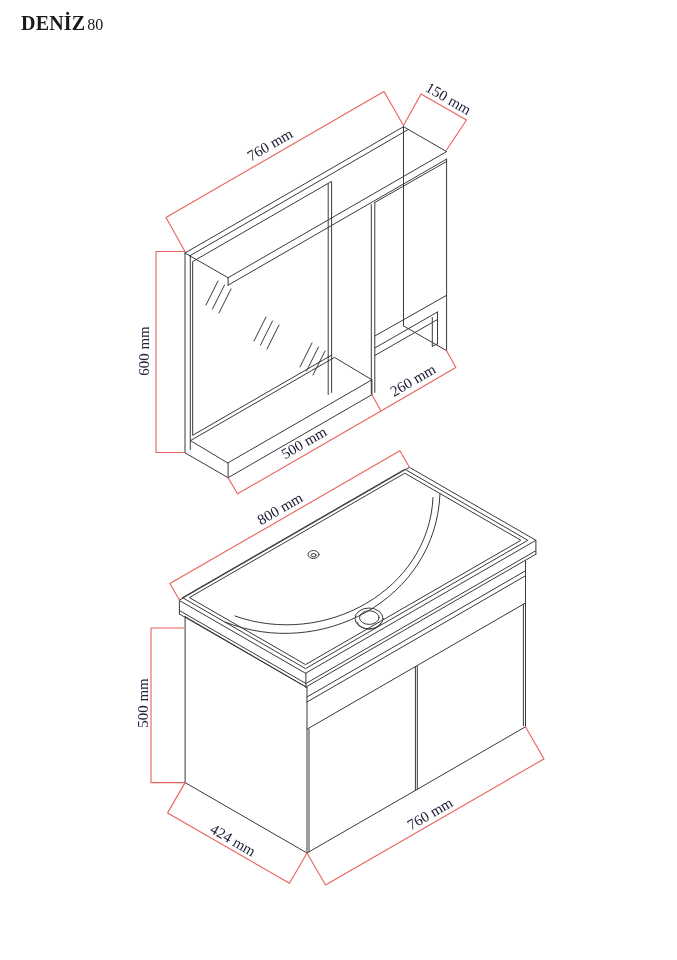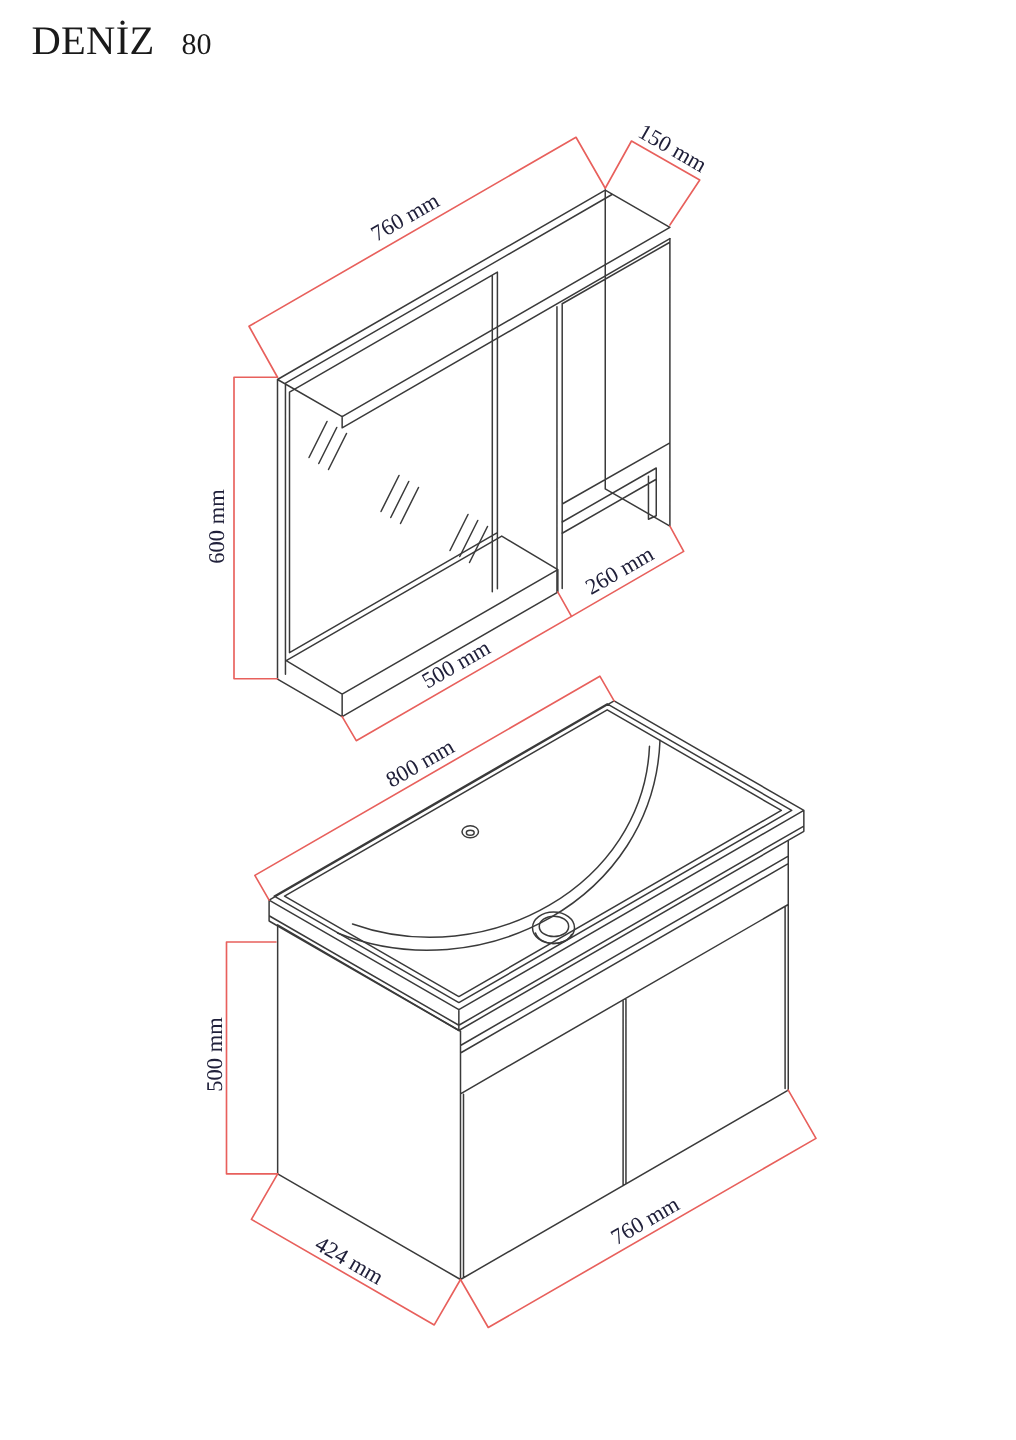--- a/index.html
+++ b/index.html
@@ -10,26 +10,27 @@
     overflow:hidden;
     font-family:"Liberation Serif", serif;
   }
   .title{
     position:absolute;
     left:21px;top:12px;
     color:#1a1a1a;
     white-space:nowrap;
   }
   .title .brand{
-    font-size:27px;
+    font-size:20px;
     letter-spacing:0.2px;
+    font-weight:bold;
   }
   .title .size{
-    font-size:20px;
-    margin-left:18px;
+    font-size:16px;
+    margin-left:2px;
   }
   .drawing{
     position:absolute;
     left:0;top:0;
   }
   svg text{
     font-family:"Liberation Serif", serif;
     font-size:15px;
   }
 </style>

